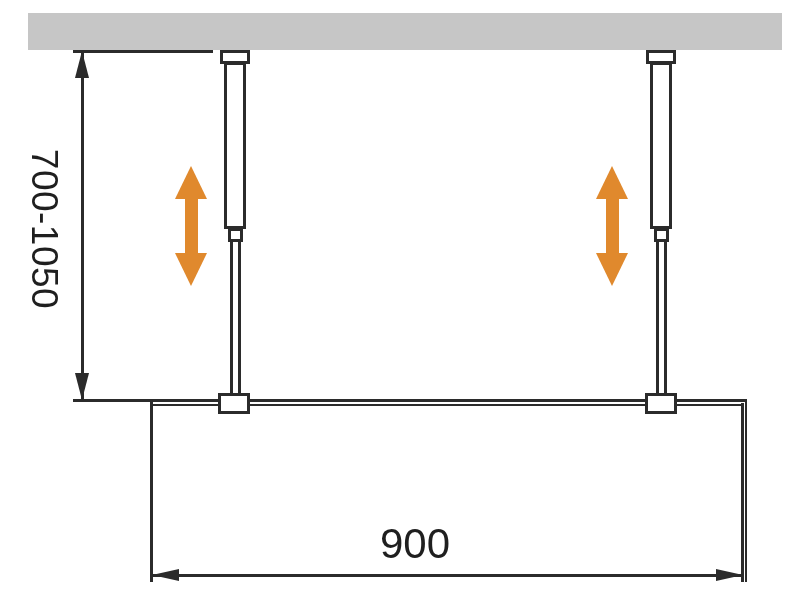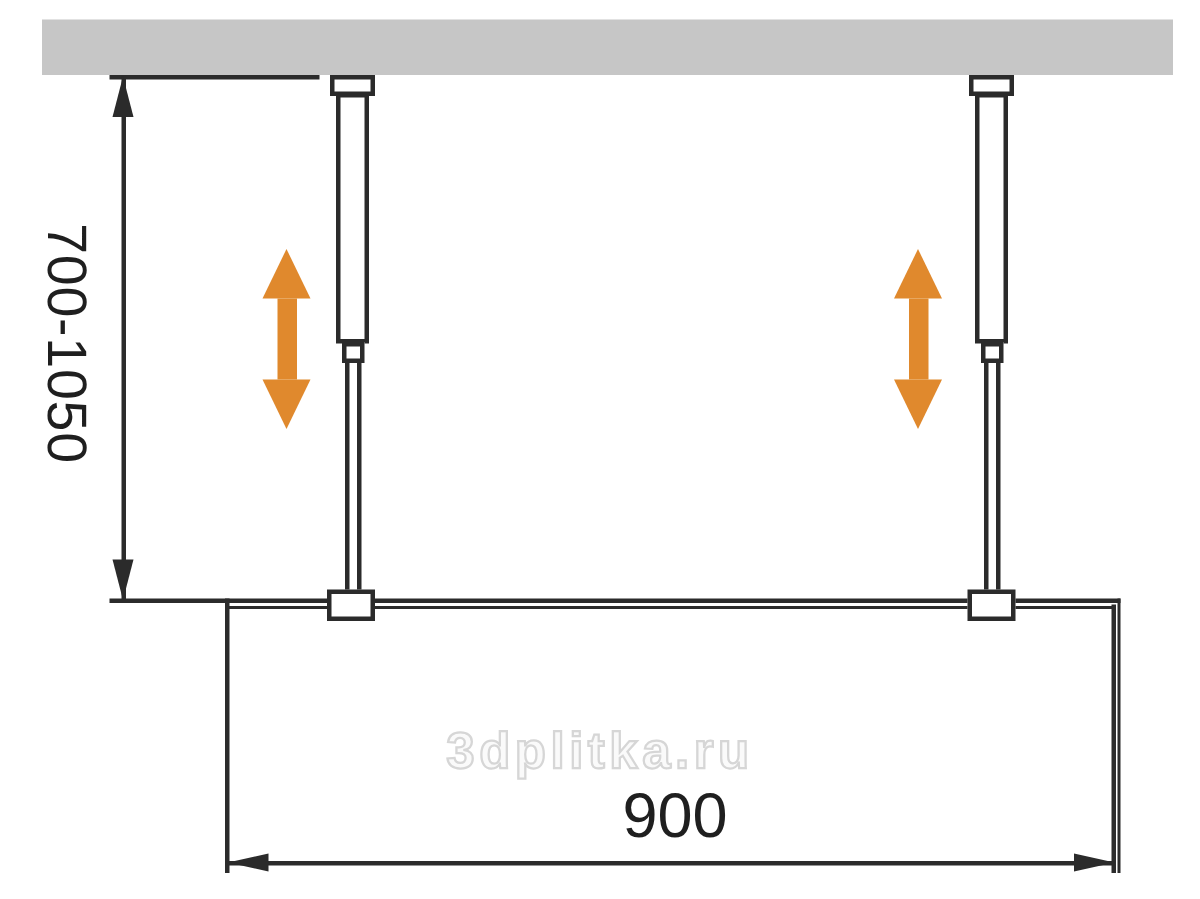--- a/index.html
+++ b/index.html
@@ -81,21 +81,21 @@
     border-right: 27px solid var(--line-dark); z-index: 3;
   }
   .hdim-arrow-right {
     left: 716px; top: 569px; width: 0; height: 0;
     border-top: 6px solid transparent; border-bottom: 6px solid transparent;
     border-left: 27px solid var(--line-dark); z-index: 3;
   }
   .hdim-label {
     left: 380px; top: 522px; width: 140px; height: 44px;
     font-size: 42px; line-height: 44px;
-    color: var(--text-dark); text-align: center; z-index: 3;
+    color: var(--text-dark); text-align: left; z-index: 3;
   }
 
   
   .adjust-arrow { width: 32px; height: 120px; z-index: 5; }
   .adjust-arrow.left-pos  { left: 175px; top: 166px; }
   .adjust-arrow.right-pos { left: 596px; top: 166px; }
   .adjust-arrow .head-up {
     width: 0; height: 0; margin: 0 auto;
     border-left: 16px solid transparent; border-right: 16px solid transparent;
     border-bottom: 33px solid var(--accent-orange);
@@ -168,15 +168,14 @@
     <div class="head-up"></div>
     <div class="shaft"></div>
     <div class="head-down"></div>
   </div>
   <div class="abs adjust-arrow right-pos">
     <div class="head-up"></div>
     <div class="shaft"></div>
     <div class="head-down"></div>
   </div>
 
-  <div class="abs watermark">3dplitka.ru</div>
 
 </div>
 
 </body></html>

